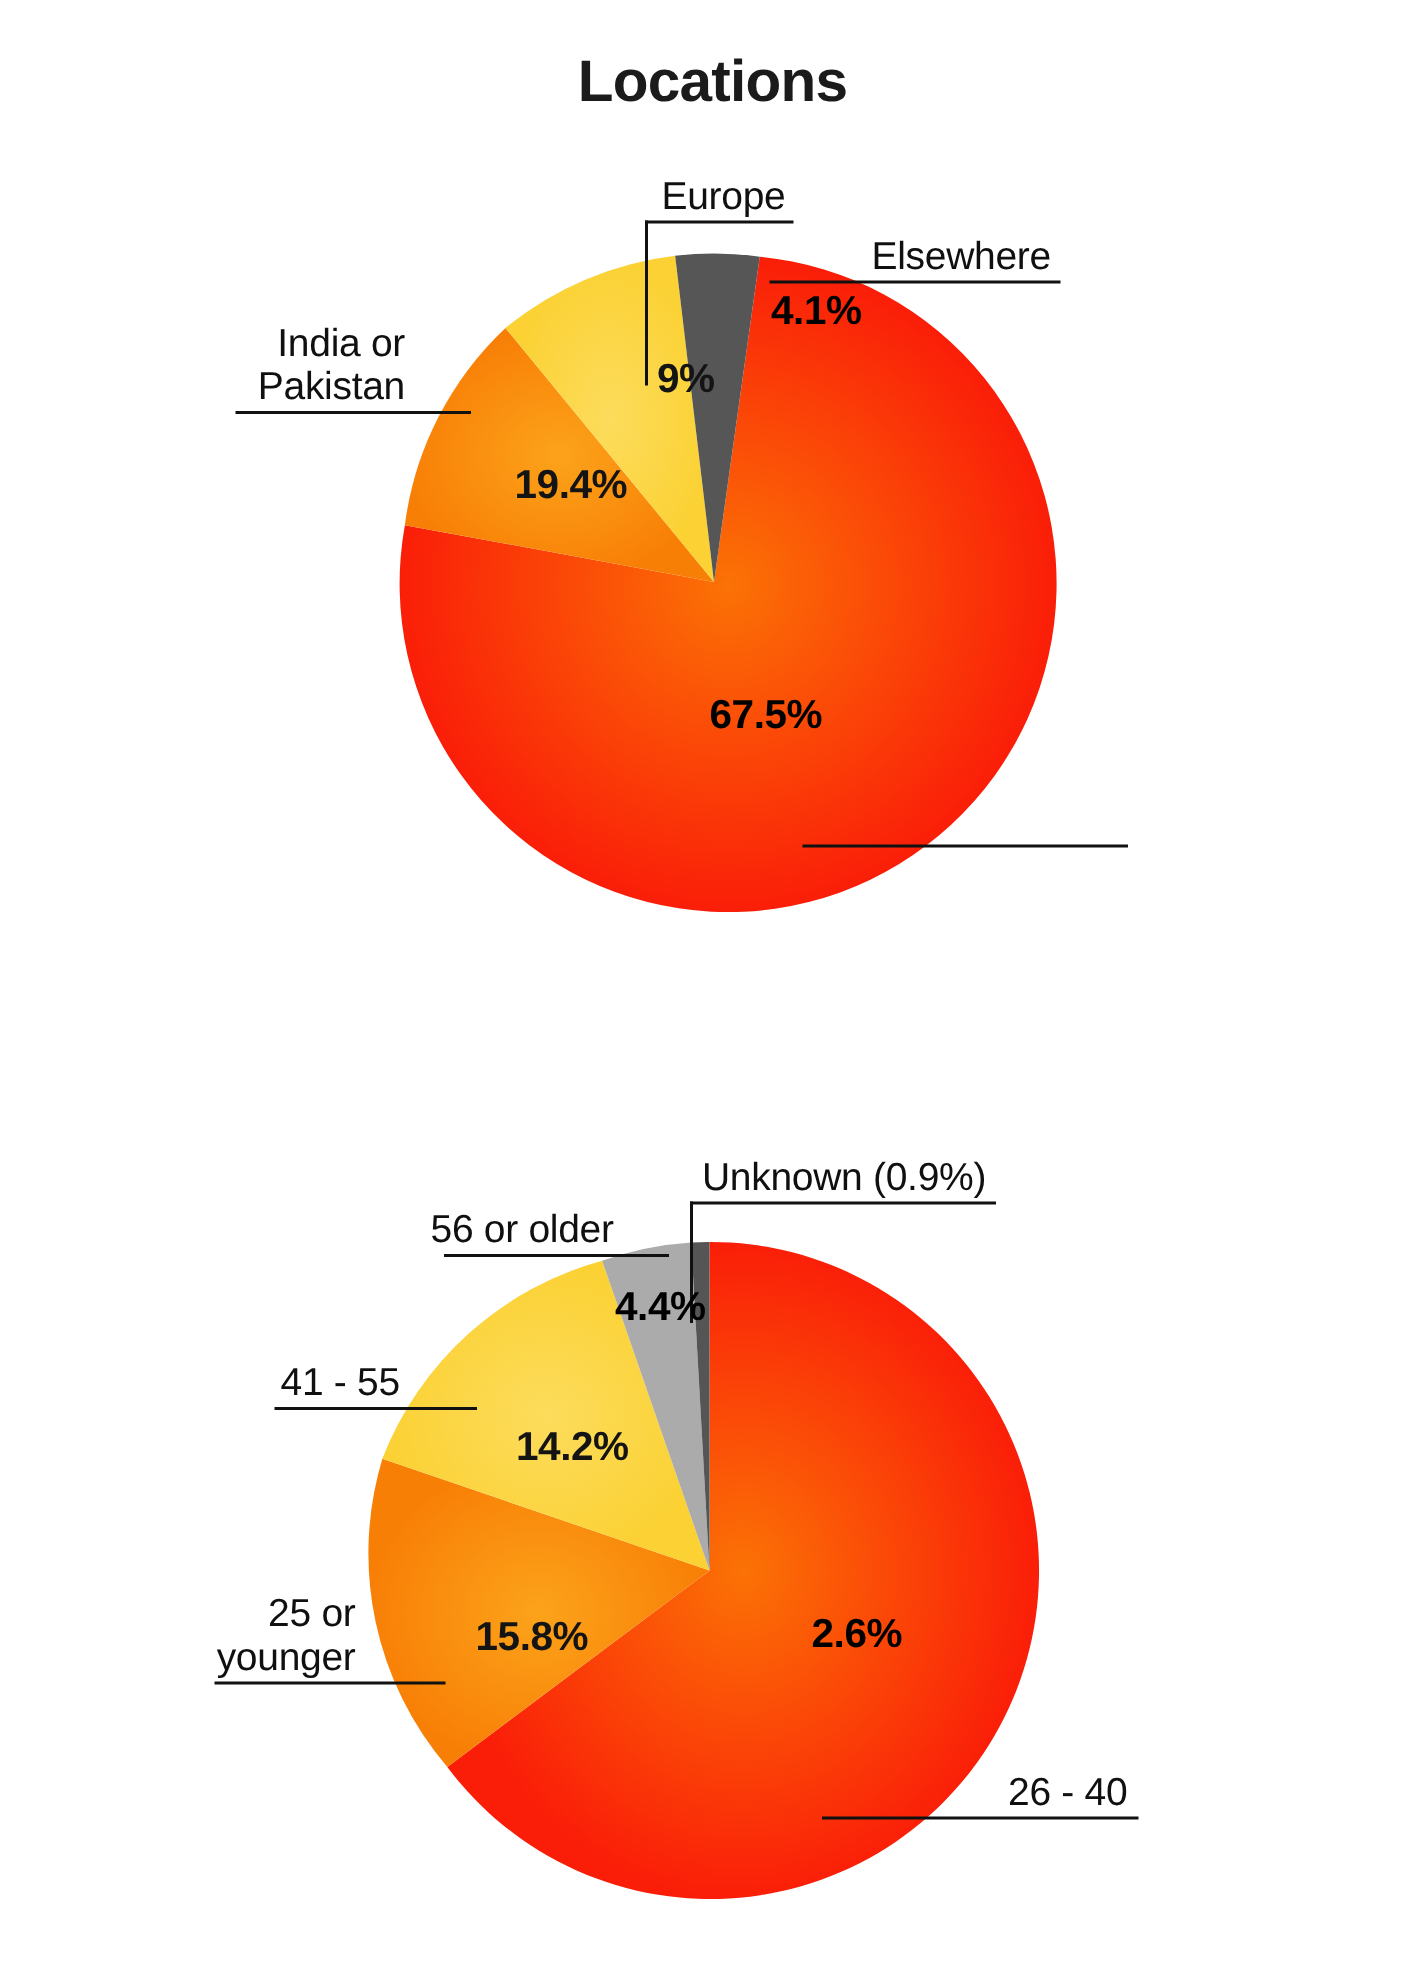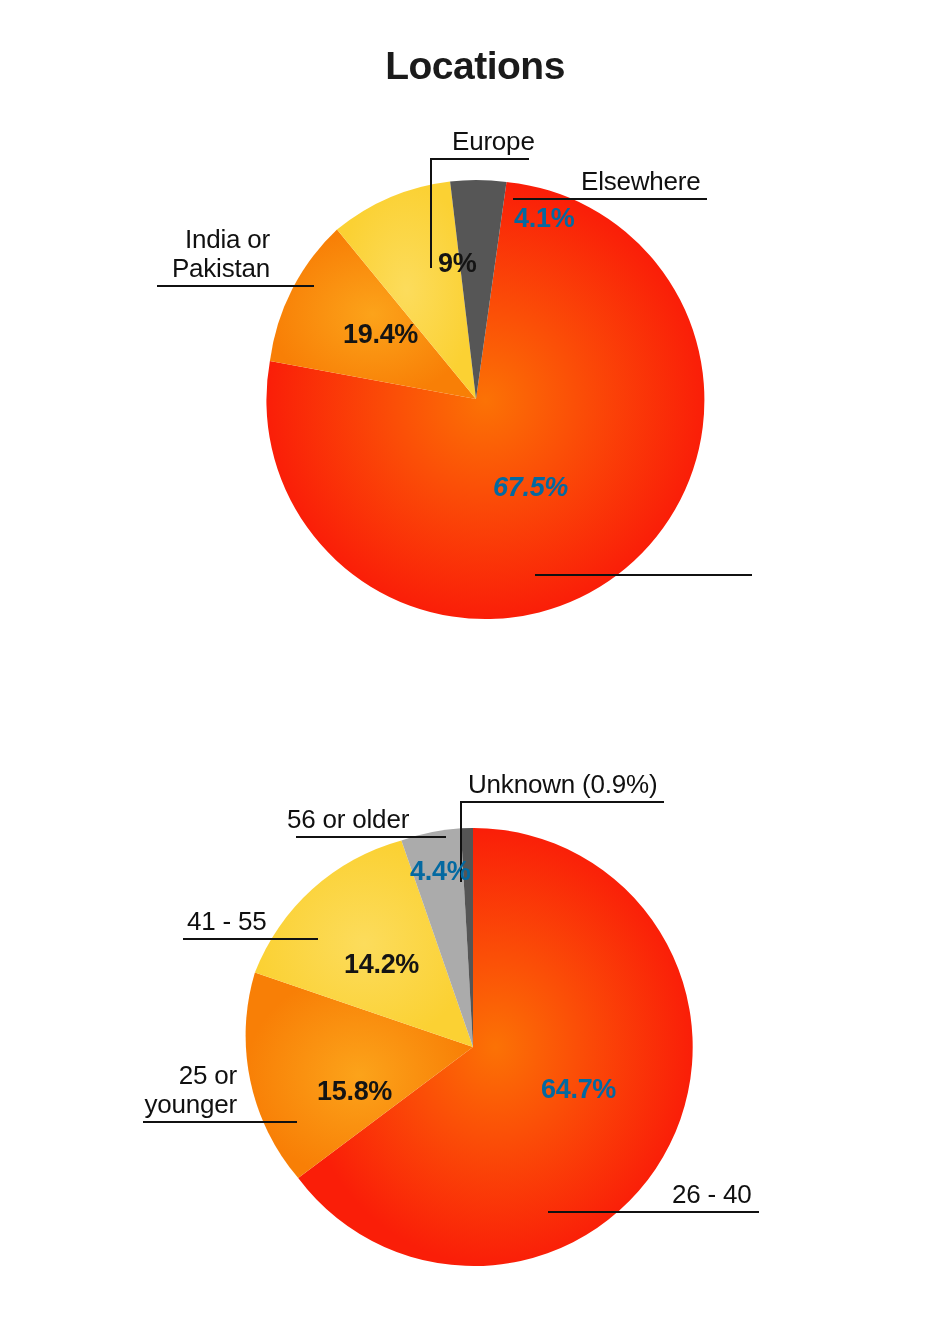--- a/index.html
+++ b/index.html
@@ -12,21 +12,21 @@
     height: 1317px;
     position: relative;
     font-family: "Liberation Sans", sans-serif;
     overflow: hidden;
   }
   .chart-block {
     position: absolute;
     left: 0;
     width: 950px;
   }
-  #locations-block { top: 0; height: 660px; margin-top: 11px; }
+  #locations-block { top: 0; height: 660px; }
   #ages-block { top: 655px; height: 662px; }
 
   .chart-title {
     width: 950px;
     text-align: center;
     font-size: 39px;
     font-weight: bold;
     color: #1b1b1b;
     letter-spacing: -0.5px;
   }
@@ -68,21 +68,21 @@
 
   
   .slice-label {
     position: absolute;
     font-size: 27px;
     font-weight: bold;
     letter-spacing: -0.3px;
     white-space: nowrap;
   }
   .slice-label.dark { color: #141414; }
-  .slice-label.light { color: #0369a1; }
+  .slice-label.light { color: #000000; }
 </style>
 </head>
 <body>
 
 <div class="chart-block" id="locations-block">
 
   <div class="chart-title">Locations</div>
 
   <div class="pie-wrap">
     <svg class="pie-svg" width="950" height="660" viewBox="0 0 950 660">
@@ -105,37 +105,37 @@
       <path fill="url(#redGradA)" d="M 476 388 L 506.5 171.1 A 219 219 0 1 1 269.9 350.1 Z"></path>
 
       <path fill="url(#orgGradA)" d="M 476 388 L 269.9 350.1 A 219 219 0 0 1 337.0 218.6 Z"></path>
 
       <path fill="url(#yelGradA)" d="M 476 388 L 337.0 218.6 A 219 219 0 0 1 450.1 170.5 Z"></path>
 
       <path fill="#565656" d="M 476 388 L 450.1 170.5 A 219 219 0 0 1 506.5 171.1 Z"></path>
     </svg>
   </div>
 
-  <div class="callout left" style="left:452px; top:116px;">Europe</div>
+  <div class="callout left" style="left:441px; top:116px;">Europe</div>
   <div class="leader" style="left:430px; top:147px; width:99px;"></div>
   <div class="leader-v" style="left:430px; top:147px; height:110px;"></div>
 
   <div class="callout left" style="left:581px; top:156px;">Elsewhere</div>
   <div class="leader" style="left:513px; top:187px; width:194px;"></div>
 
   <div class="callout right" style="left:70px; top:214px; width:200px;">India or
 Pakistan</div>
   <div class="leader" style="left:157px; top:274px; width:157px;"></div>
 
   <div class="leader" style="left:535px; top:563px; width:217px;"></div>
 
   <div class="slice-label dark" style="left:438px; top:237px;">9%</div>
   <div class="slice-label light" style="left:514px; top:192px;">4.1%</div>
   <div class="slice-label dark" style="left:343px; top:308px;">19.4%</div>
-  <div class="slice-label light" style="left:493px; top:461px;font-style:italic;">67.5%</div>
+  <div class="slice-label light" style="left:473px; top:461px;">67.5%</div>
 </div>
 
 <div class="chart-block" id="ages-block">
 
 
   <div class="pie-wrap">
     <svg class="pie-svg" width="950" height="662" viewBox="0 0 950 662">
       <defs>
         <radialGradient id="redGradB" cx="0.5" cy="0.5" r="0.5">
           <stop offset="0%" stop-color="#fb7205"></stop>
@@ -177,14 +177,14 @@
   <div class="callout right" style="left:80px; top:406px; width:157px;">25 or
 younger</div>
   <div class="leader" style="left:143px; top:466px; width:154px;"></div>
 
   <div class="callout left" style="left:672px; top:525px;">26 - 40</div>
   <div class="leader" style="left:548px; top:556px; width:211px;"></div>
 
   <div class="slice-label light" style="left:410px; top:201px;">4.4%</div>
   <div class="slice-label dark" style="left:344px; top:294px;">14.2%</div>
   <div class="slice-label dark" style="left:317px; top:407px;margin-top:14px;">15.8%</div>
-  <div class="slice-label light" style="left:541px; top:419px;">64.7%</div>
+  <div class="slice-label light" style="left:541px; top:419px;">2.6%</div>
 </div>
 
 </body></html>

